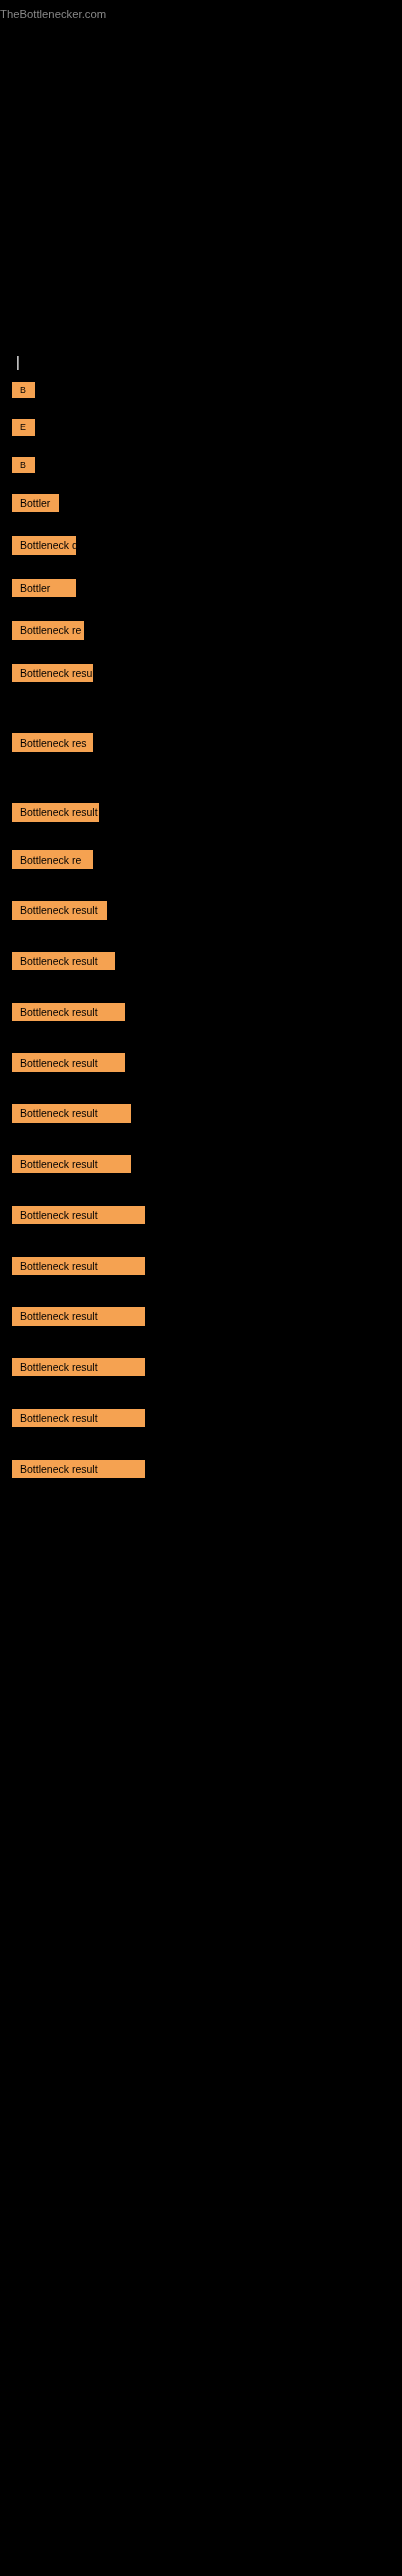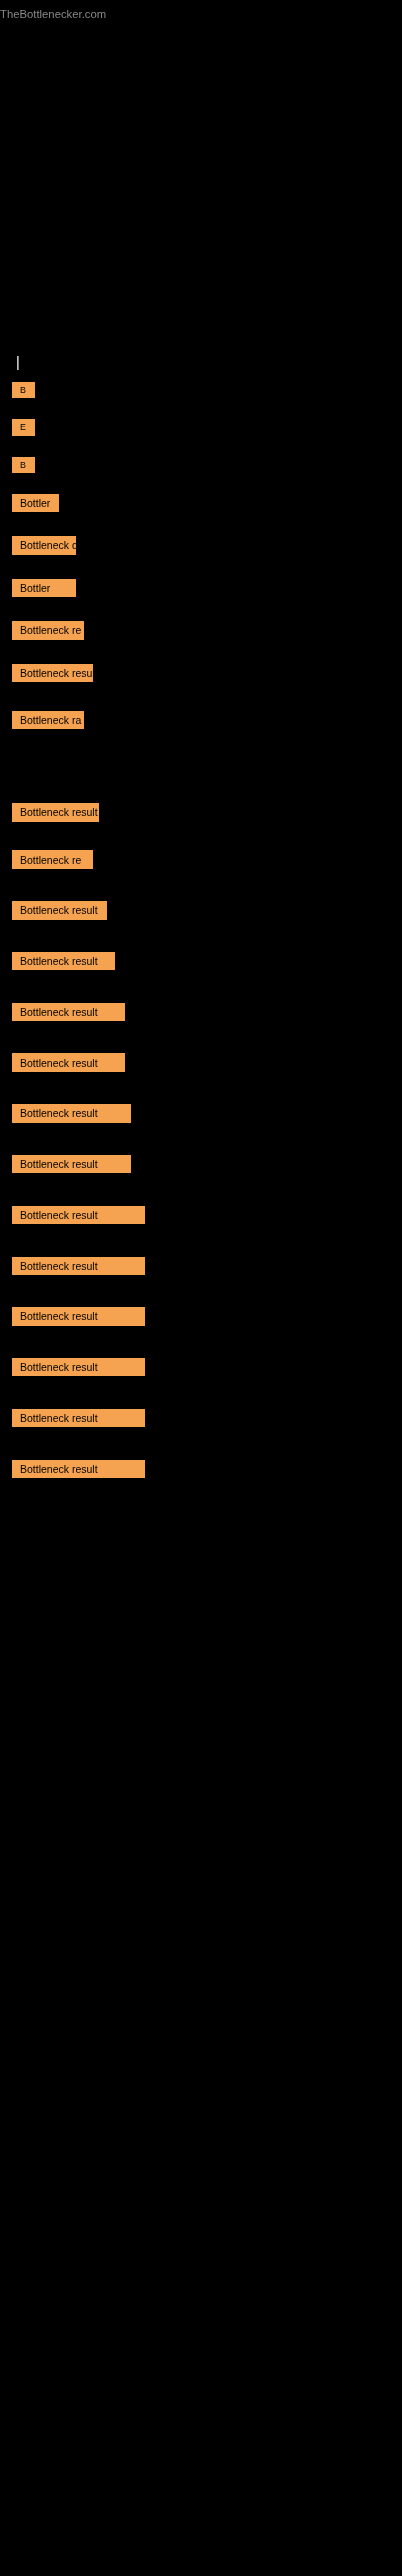--- a/index.html
+++ b/index.html
@@ -95,24 +95,24 @@
       </div>
       <div style="height: 17.7px;"></div>
       <div class="bottleneck-item">
         <span class="bottleneck-badge size-md2">Bottleneck re</span>
       </div>
       <div style="height: 17.7px;"></div>
       <div class="bottleneck-item">
         <span class="bottleneck-badge size-md3">Bottleneck resul</span>
       </div>
       <div style="height: 22.5px;"></div>
+      <div style="height: 22.5px;"></div>
       <div class="bottleneck-item">
-        <span class="bottleneck-badge size-md2">Bottleneck ra</span>
+        <span class="bottleneck-badge size-md3">Bottleneck res</span>
       </div>
-      <div style="height: 22.5px;"></div>
       <div style="height: 22.5px;"></div>
       <div style="height: 22.5px;"></div>
       <div class="bottleneck-item">
         <span class="bottleneck-badge size-md4">Bottleneck result</span>
       </div>
       <div style="height: 22.5px;"></div>
       <div class="bottleneck-item">
         <span class="bottleneck-badge size-md3">Bottleneck re</span>
       </div>
       <div style="height: 26px;"></div>

